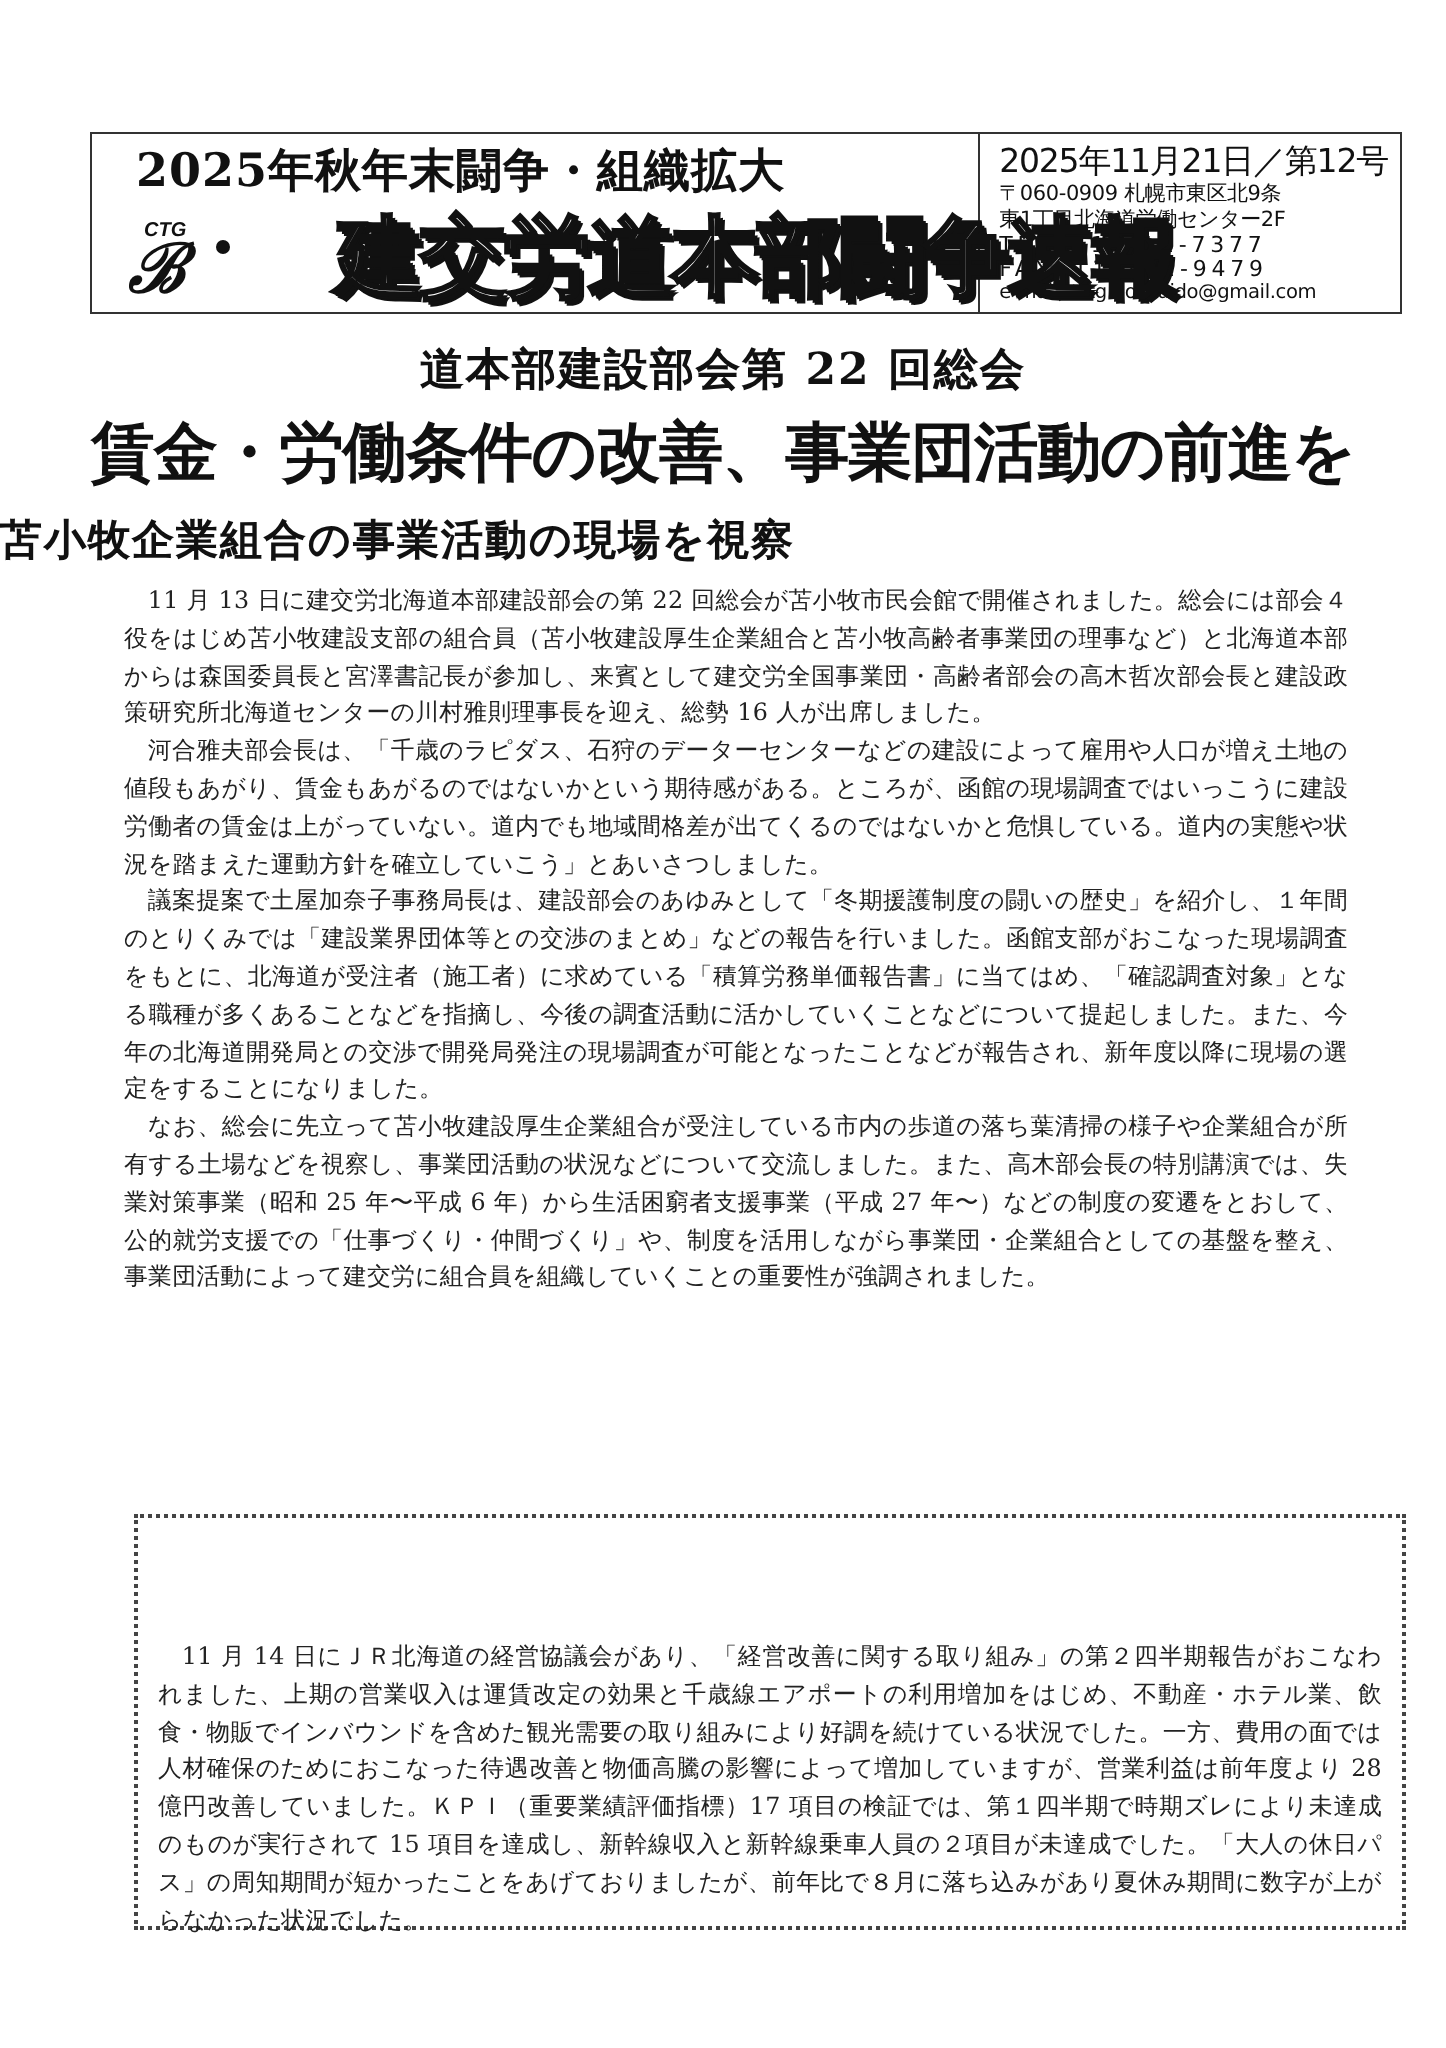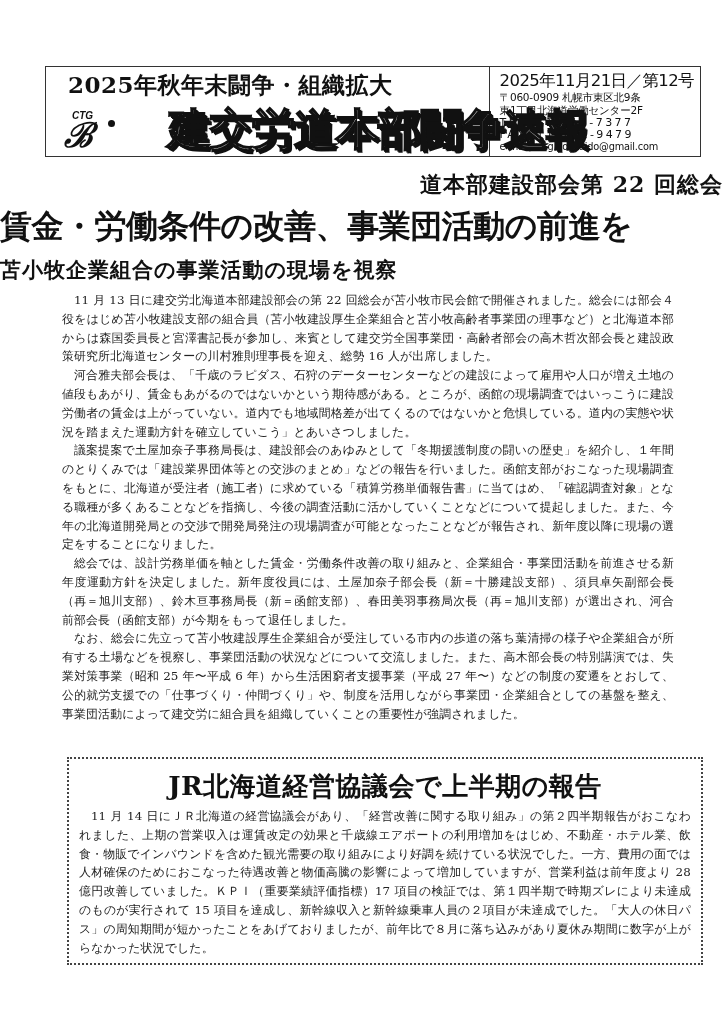--- a/index.html
+++ b/index.html
@@ -29,26 +29,26 @@
     text-shadow: 2px 2px 0 #111, 3px 3px 0 #111;
     margin-left: 44px;
   }
   .mast-right { flex: 1; padding: 4px 6px 0 10px; font-family: "DejaVu Sans", "Liberation Sans", sans-serif; }
   .issue { font-size: 16.5px; line-height: 20px; letter-spacing: -0.6px; color: #111; white-space: nowrap; }
   .addr { font-size: 10.5px; line-height: 13px; white-space: nowrap; letter-spacing: -0.2px; color: #111; }
   .tel { font-size: 11px; line-height: 12px; letter-spacing: 2.4px; white-space: nowrap; color: #111; }
   .email { font-size: 9.8px; line-height: 12px; white-space: nowrap; letter-spacing: -0.2px; color: #111; }
 
   .kicker {
-    position: absolute; left: 0; width: 723px; top: 170px; text-align: right;
+    position: absolute; left: 0; width: 723px; top: 170px; text-align: center;
     font-family: "DejaVu Serif", "Liberation Serif", serif; font-weight: 900;
     font-size: 22px; letter-spacing: 1px; color: #111;
   }
   .headline {
-    position: absolute; left: 0; width: 723px; top: 205px; text-align: left;
+    position: absolute; left: 0; width: 723px; top: 205px; text-align: center;
     font-family: "DejaVu Sans", "Liberation Sans", sans-serif; font-weight: 900;
     font-size: 32px; letter-spacing: -0.5px; color: #111; white-space: nowrap;
   }
   .subhead {
     position: absolute; left: 0; width: 723px; top: 256px; text-align: left;
     font-family: "DejaVu Serif", "Liberation Serif", serif; font-weight: 900;
     font-size: 21px; letter-spacing: 1px; color: #111;
   }
 
   .article { position: absolute; left: 62px; width: 612px; font-size: 11.9px; line-height: 18.8px; letter-spacing: 0.15px; color: #222; text-align: justify; }
@@ -57,21 +57,21 @@
 
   .box {
     position: absolute; left: 67px; top: 757px; width: 636px; height: 208px;
     border: 2px dotted #444;
   }
   .box-title {
     position: absolute; left: 0; width: 100%; top: 10px; text-align: center;
     font-family: "DejaVu Serif", "Liberation Serif", serif; font-weight: 700;
     font-size: 26px; letter-spacing: 0.5px; color: #111;
   }
-  .box-body { position: absolute; left: 10px; top: 48px; width: 612px; font-size: 11.9px; line-height: 18.8px; letter-spacing: 0.15px; color: #222; text-align: justify; }
+  .box-body { position: absolute; left: 10px; top: 60px; width: 612px; font-size: 11.9px; line-height: 18.8px; letter-spacing: 0.15px; color: #222; text-align: justify; }
   .box-body p { text-indent: 1em; }
 </style>
 </head>
 <body>
 
 <div class="masthead">
   <div class="mast-left">
     <div class="mast-sub">2025年秋年末闘争・組織拡大</div>
     <div class="mast-logo">
       <span class="ctg">CTG</span>
@@ -91,22 +91,20 @@
 </div>
 
 <div class="kicker">道本部建設部会第 22 回総会</div>
 <div class="headline">賃金・労働条件の改善、事業団活動の前進を</div>
 <div class="subhead">苫小牧企業組合の事業活動の現場を視察</div>
 
 <div class="article a1">
   <p>11 月 13 日に建交労北海道本部建設部会の第 22 回総会が苫小牧市民会館で開催されました。総会には部会４役をはじめ苫小牧建設支部の組合員（苫小牧建設厚生企業組合と苫小牧高齢者事業団の理事など）と北海道本部からは森国委員長と宮澤書記長が参加し、来賓として建交労全国事業団・高齢者部会の高木哲次部会長と建設政策研究所北海道センターの川村雅則理事長を迎え、総勢 16 人が出席しました。</p>
   <p>河合雅夫部会長は、「千歳のラピダス、石狩のデーターセンターなどの建設によって雇用や人口が増え土地の値段もあがり、賃金もあがるのではないかという期待感がある。ところが、函館の現場調査ではいっこうに建設労働者の賃金は上がっていない。道内でも地域間格差が出てくるのではないかと危惧している。道内の実態や状況を踏まえた運動方針を確立していこう」とあいさつしました。</p>
   <p>議案提案で土屋加奈子事務局長は、建設部会のあゆみとして「冬期援護制度の闘いの歴史」を紹介し、１年間のとりくみでは「建設業界団体等との交渉のまとめ」などの報告を行いました。函館支部がおこなった現場調査をもとに、北海道が受注者（施工者）に求めている「積算労務単価報告書」に当てはめ、「確認調査対象」となる職種が多くあることなどを指摘し、今後の調査活動に活かしていくことなどについて提起しました。また、今年の北海道開発局との交渉で開発局発注の現場調査が可能となったことなどが報告され、新年度以降に現場の選定をすることになりました。</p>
-  <p>総会では、設計労務単価を軸とした賃金・労働条件改善の取り組みと、企業組合・事業団活動を前進させる新年度運動方針を決定しました。新年度役員には、土屋加奈子部会長（新＝十勝建設支部）、須貝卓矢副部会長（再＝旭川支部）、鈴木亘事務局長（新＝函館支部）、春田美羽事務局次長（再＝旭川支部）が選出され、河合前部会長（函館支部）が今期をもって退任しました。</p>
   <p>なお、総会に先立って苫小牧建設厚生企業組合が受注している市内の歩道の落ち葉清掃の様子や企業組合が所有する土場などを視察し、事業団活動の状況などについて交流しました。また、高木部会長の特別講演では、失業対策事業（昭和 25 年〜平成 6 年）から生活困窮者支援事業（平成 27 年〜）などの制度の変遷をとおして、公的就労支援での「仕事づくり・仲間づくり」や、制度を活用しながら事業団・企業組合としての基盤を整え、事業団活動によって建交労に組合員を組織していくことの重要性が強調されました。</p>
 </div>
 
 <div class="box">
-  <div class="box-title">JR北海道経営協議会で上半期の報告</div>
   <div class="box-body">
     <p>11 月 14 日にＪＲ北海道の経営協議会があり、「経営改善に関する取り組み」の第２四半期報告がおこなわれました、上期の営業収入は運賃改定の効果と千歳線エアポートの利用増加をはじめ、不動産・ホテル業、飲食・物販でインバウンドを含めた観光需要の取り組みにより好調を続けている状況でした。一方、費用の面では人材確保のためにおこなった待遇改善と物価高騰の影響によって増加していますが、営業利益は前年度より 28 億円改善していました。ＫＰＩ（重要業績評価指標）17 項目の検証では、第１四半期で時期ズレにより未達成のものが実行されて 15 項目を達成し、新幹線収入と新幹線乗車人員の２項目が未達成でした。「大人の休日パス」の周知期間が短かったことをあげておりましたが、前年比で８月に落ち込みがあり夏休み期間に数字が上がらなかった状況でした。</p>
   </div>
 </div>
 
 </body></html>

